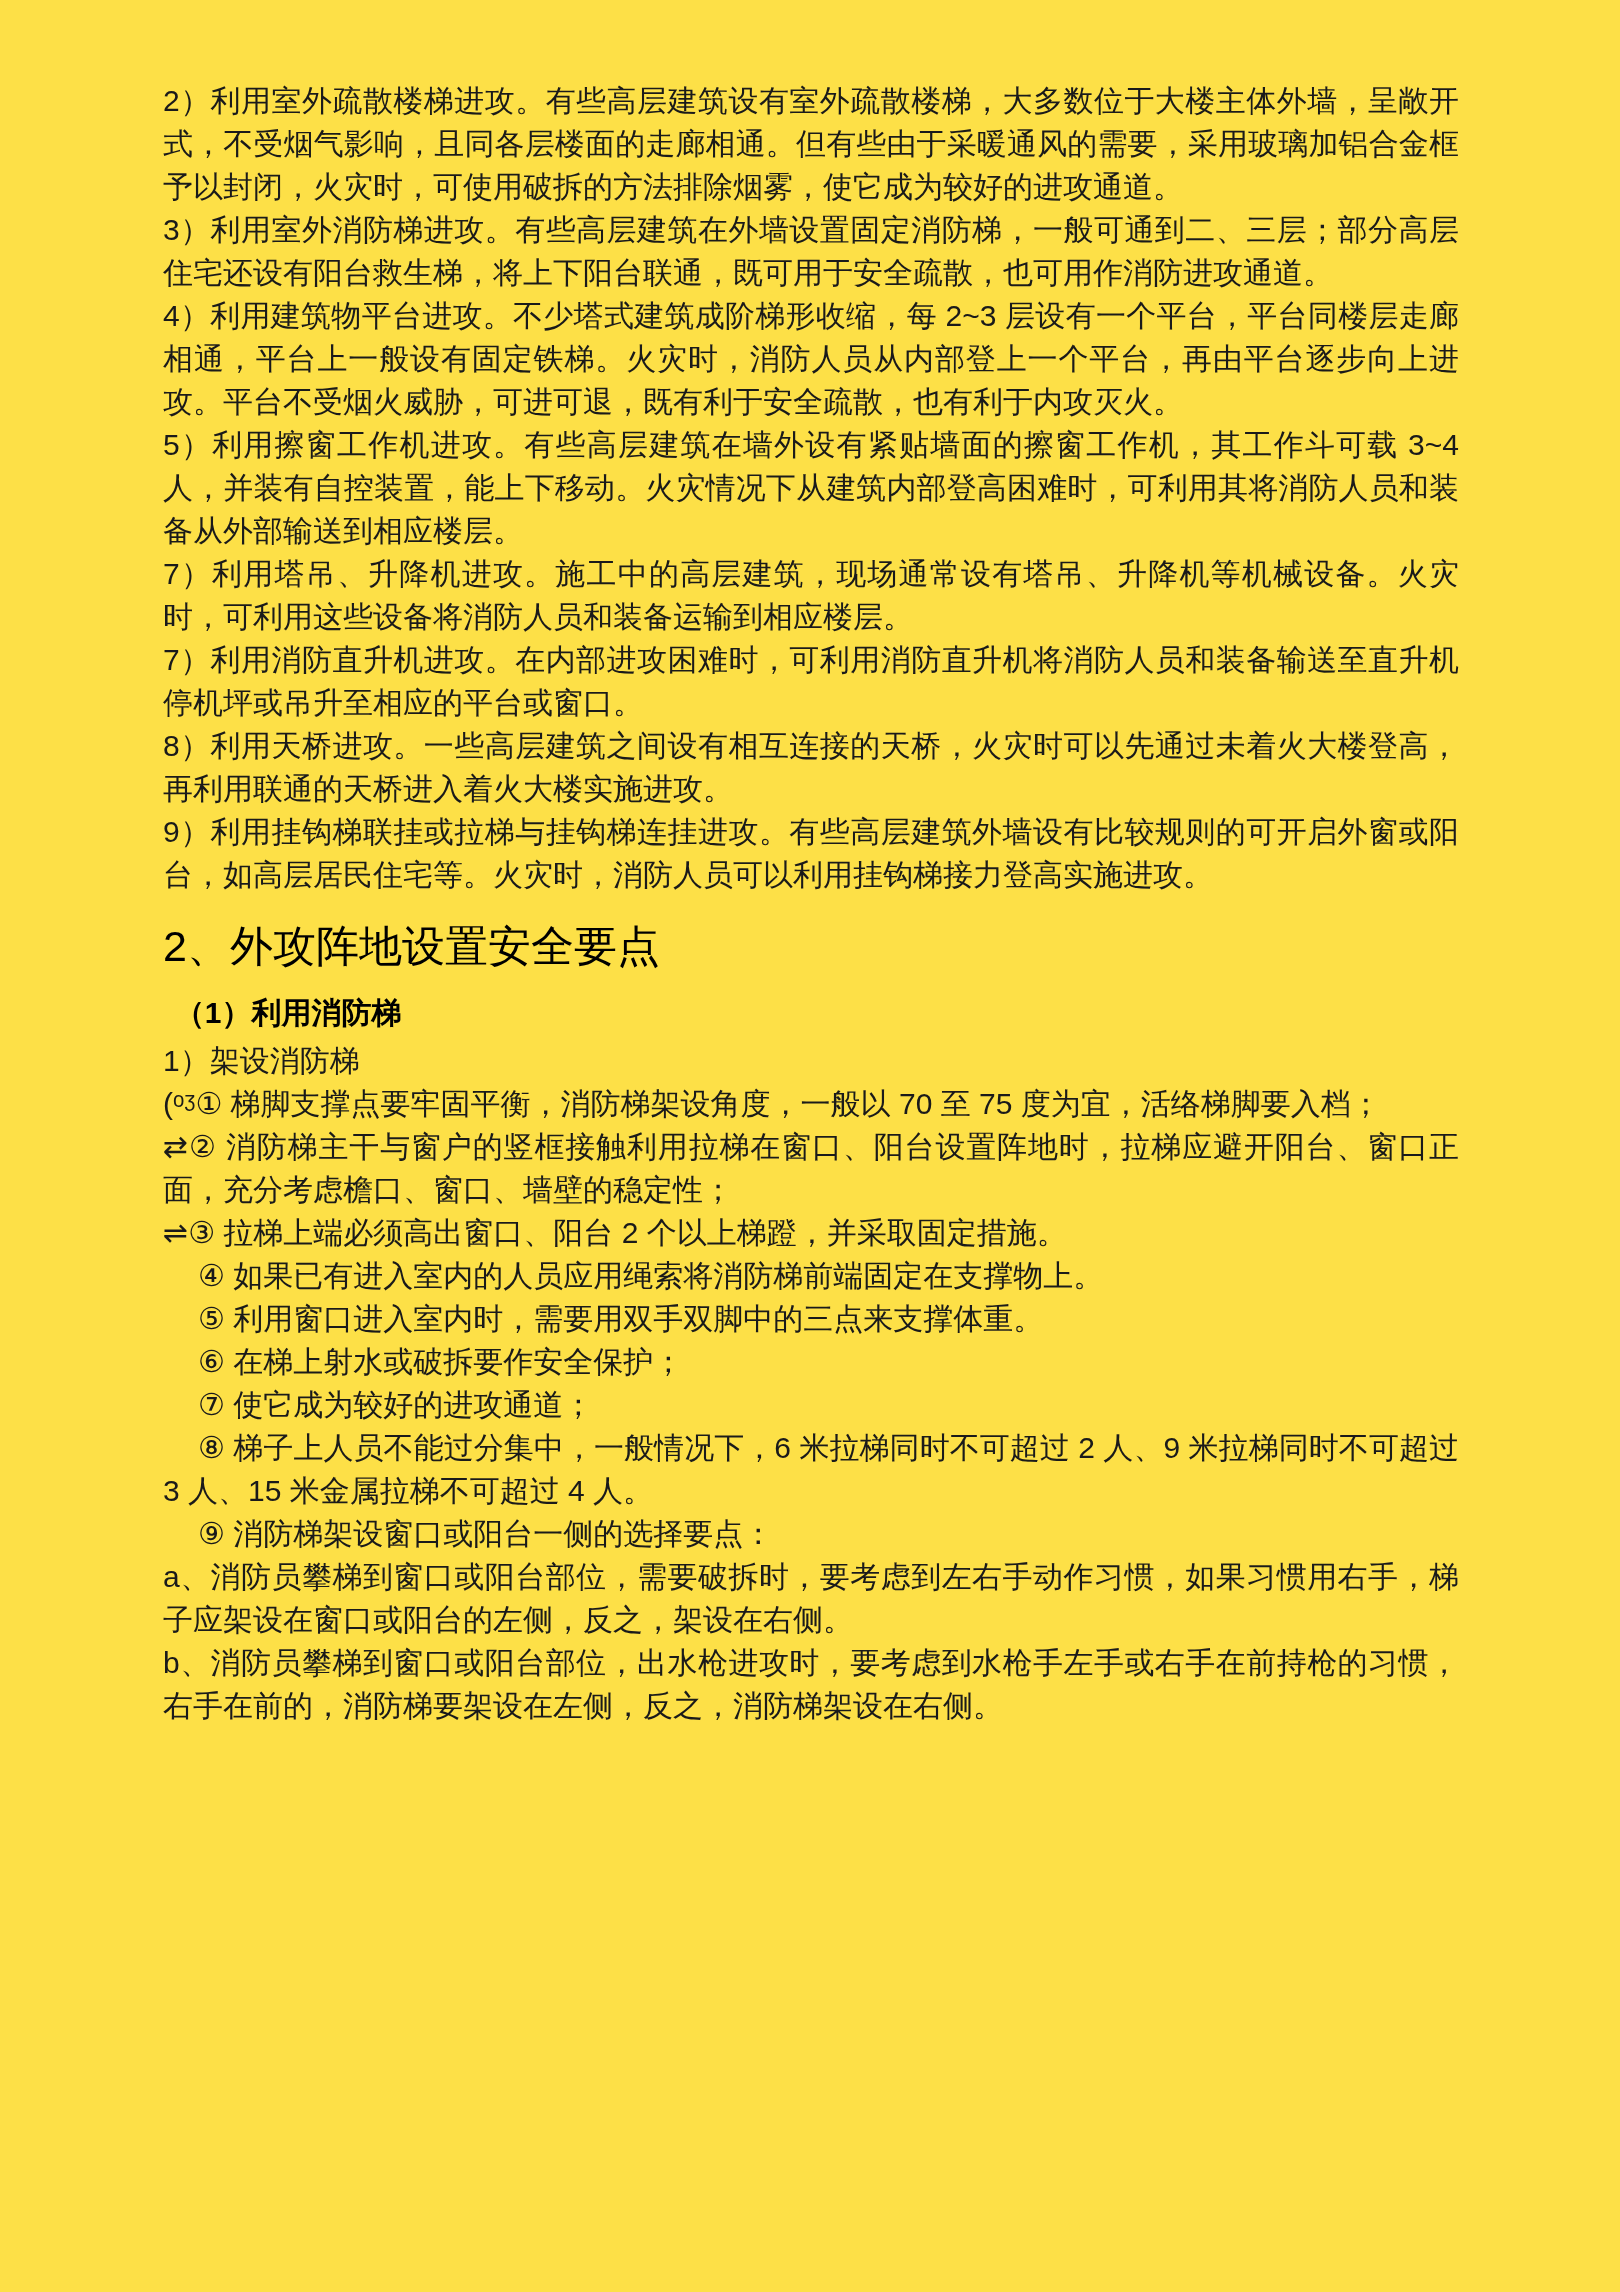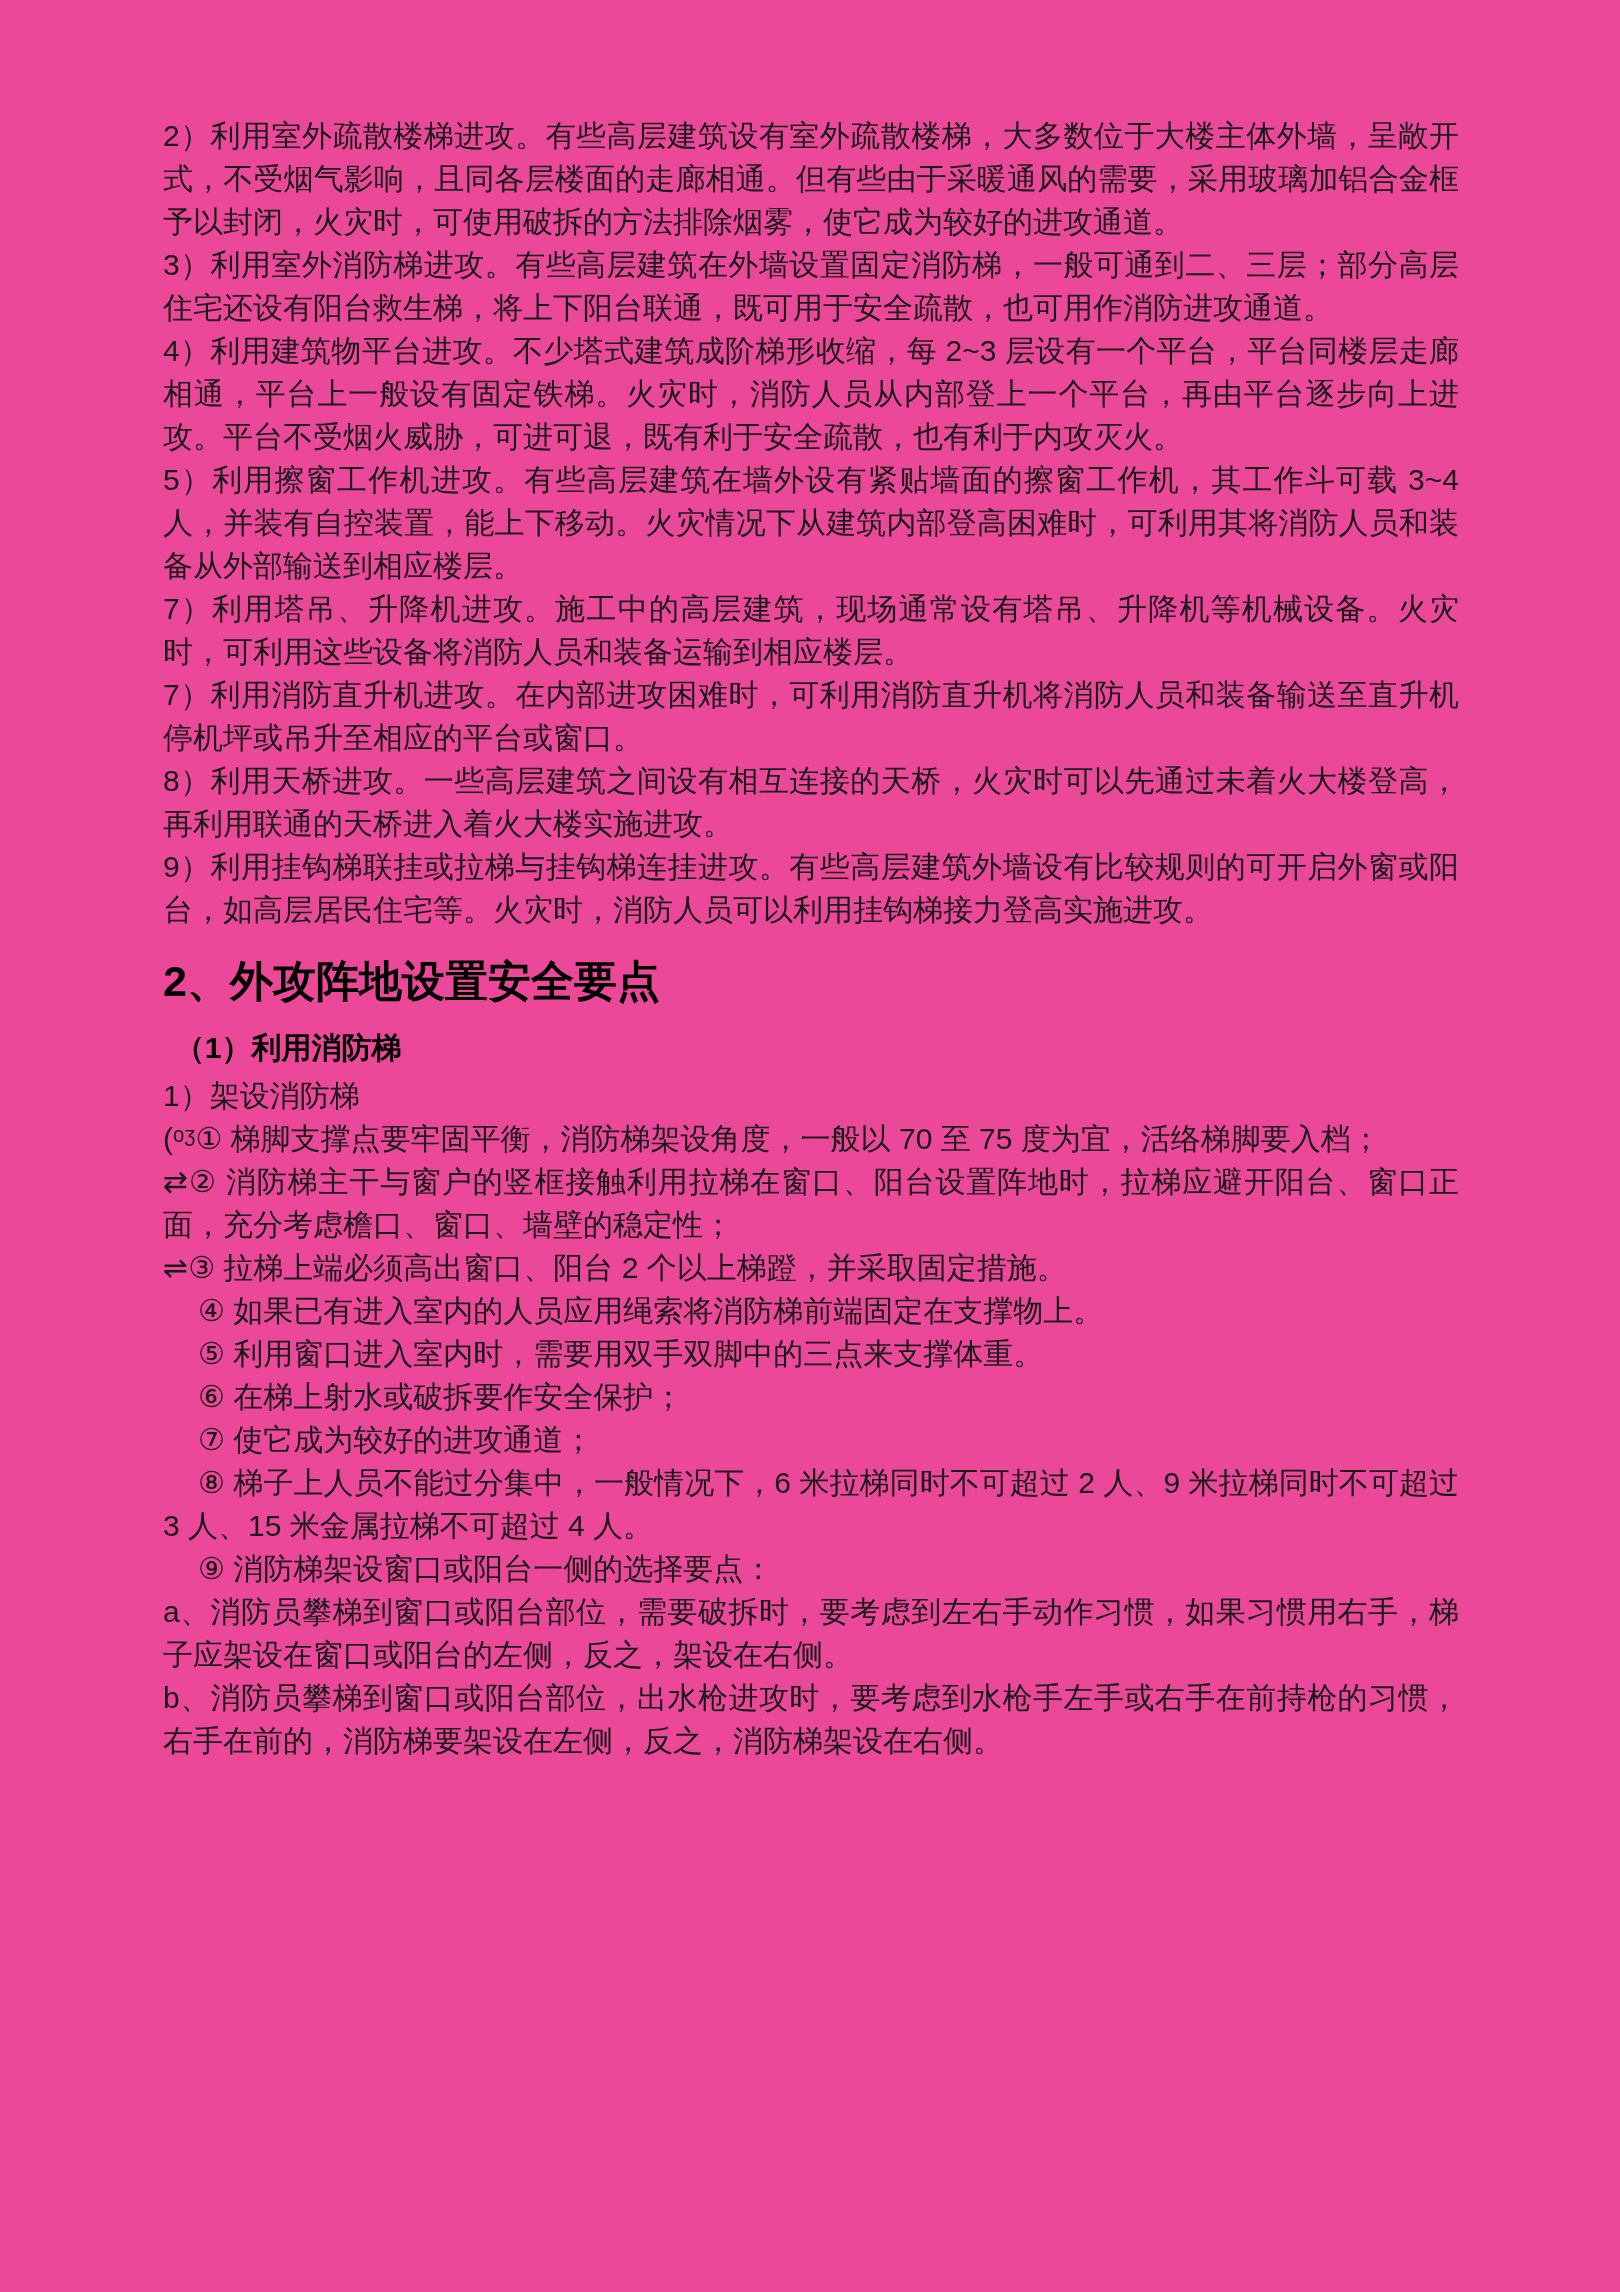--- a/index.html
+++ b/index.html
@@ -5,38 +5,38 @@
   html, body {
     margin: 0;
     padding: 0;
     background: #ffffff;
   }
   .page {
     position: relative;
     width: 1620px;
     height: 2293px;
     box-sizing: border-box;
-    background: #ec4899;
-    padding: 114px 161px 0 163px;
+    background: #fde047;
+    padding: 79px 161px 0 163px;
     font-family: "Liberation Sans", "DejaVu Sans", sans-serif;
     color: #1a1a1a;
     font-size: 30px;
     line-height: 43px;
   }
   p {
     margin: 0;
     text-align: justify;
     word-break: break-all;
   }
   .body-para { margin: 0; }
   .indent { text-indent: 35px; }
   h1.section-heading {
     font-size: 43px;
     line-height: 57px;
-    font-weight: bold;
+    font-weight: normal;
     color: #000000;
     margin: 21.6px 0 15.7px 0;
     text-align: left;
   }
   h2.subsection-heading {
     font-size: 30px;
     line-height: 45px;
     font-weight: bold;
     color: #000000;
     margin: 3.9px 0 3.9px 11.8px;

